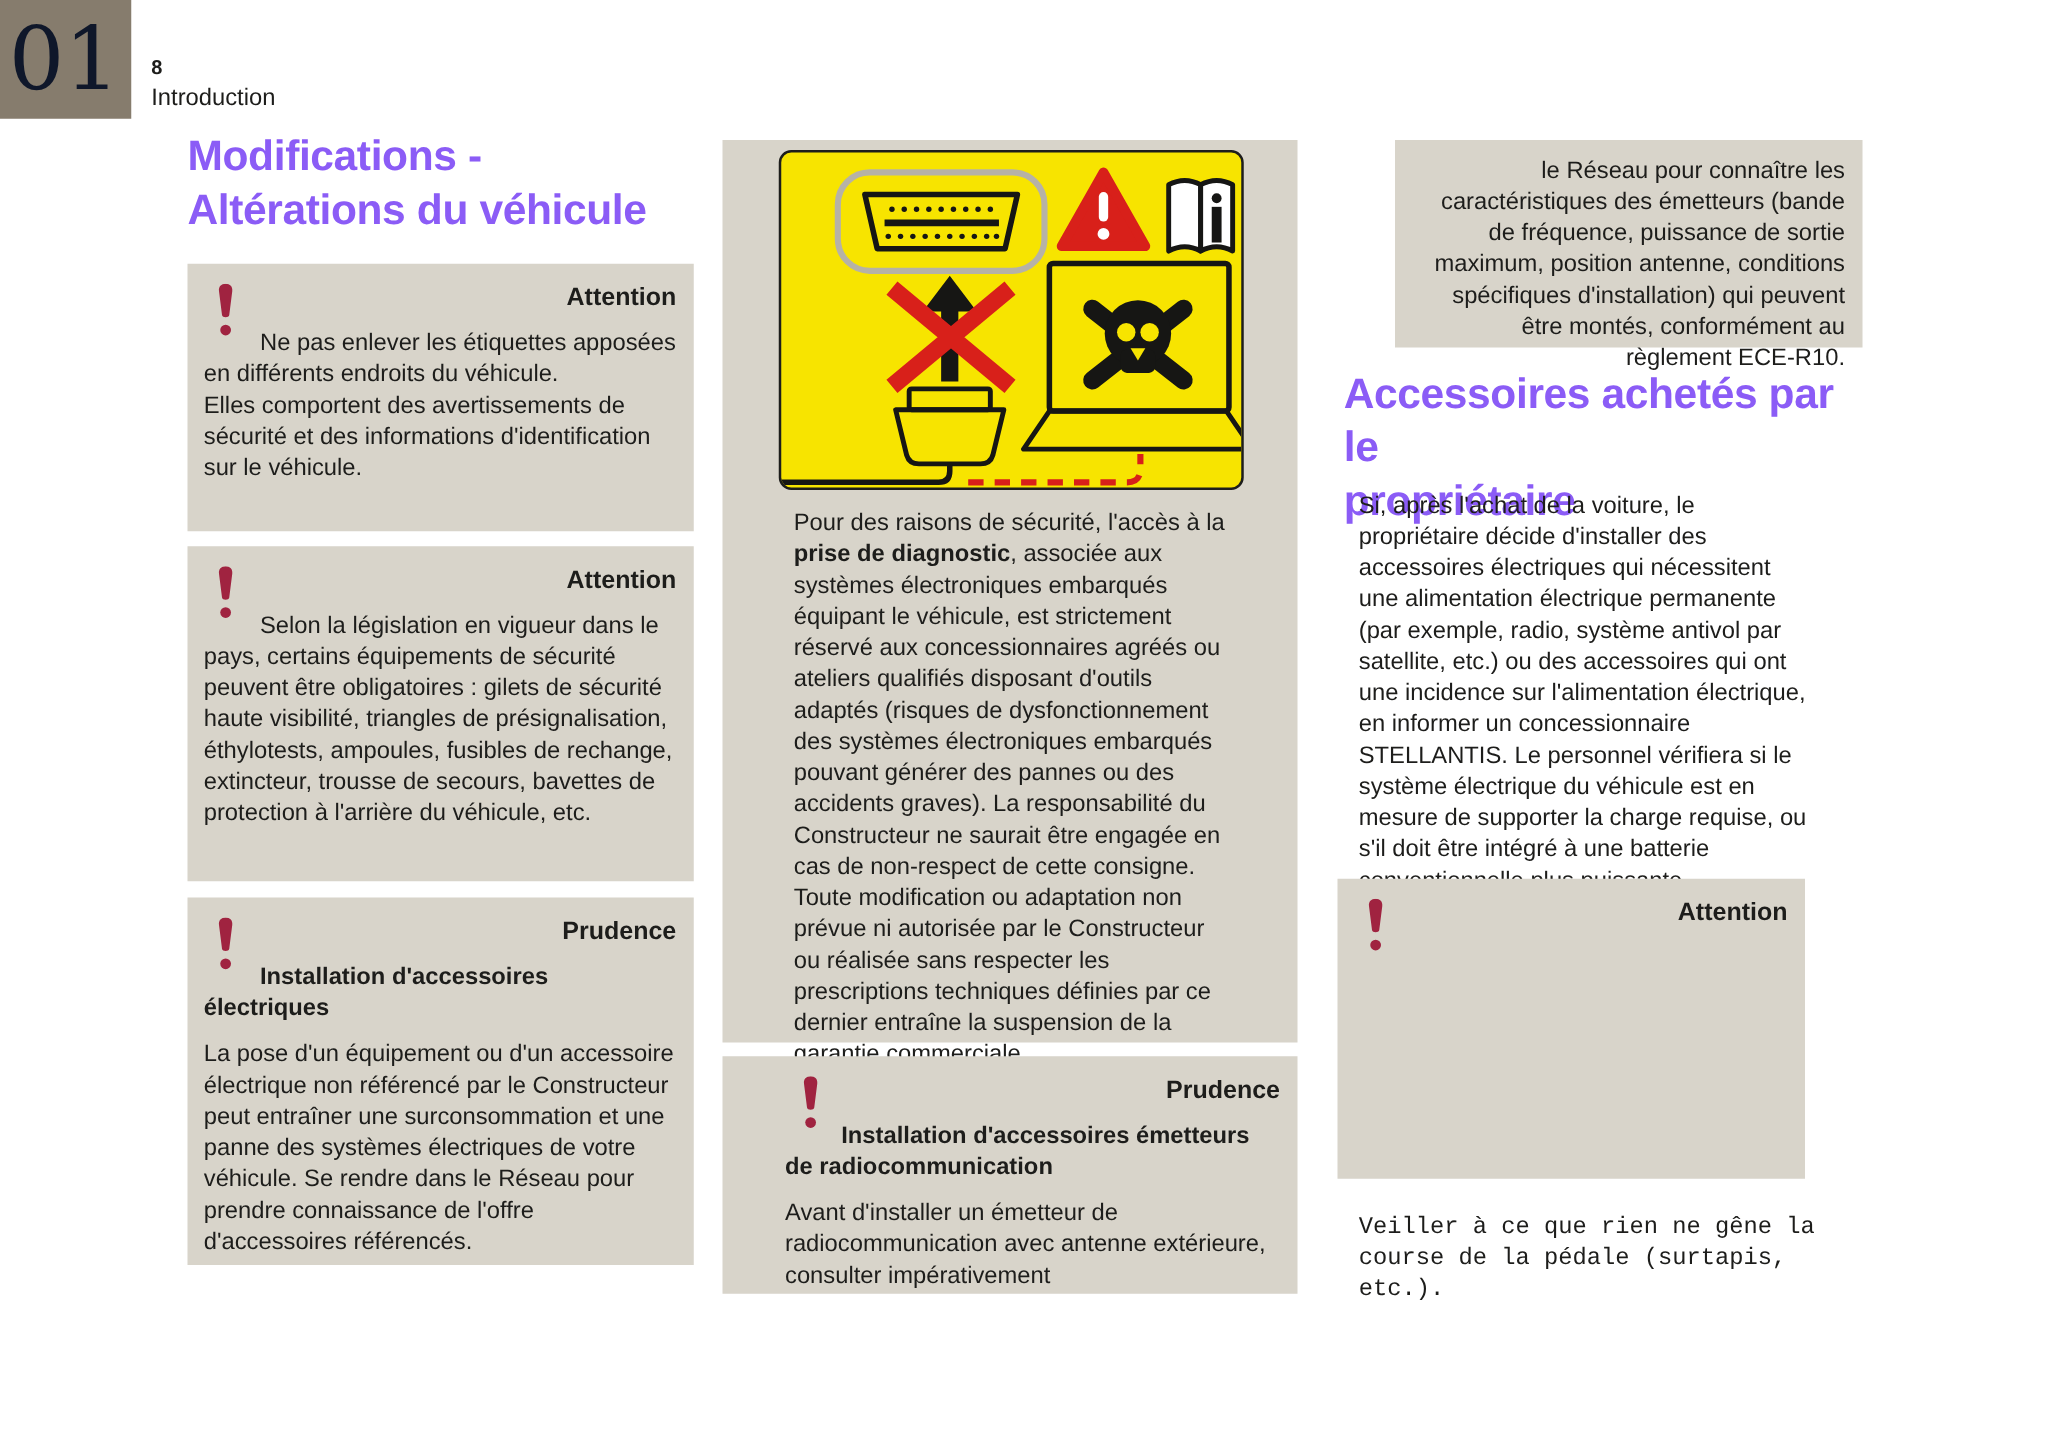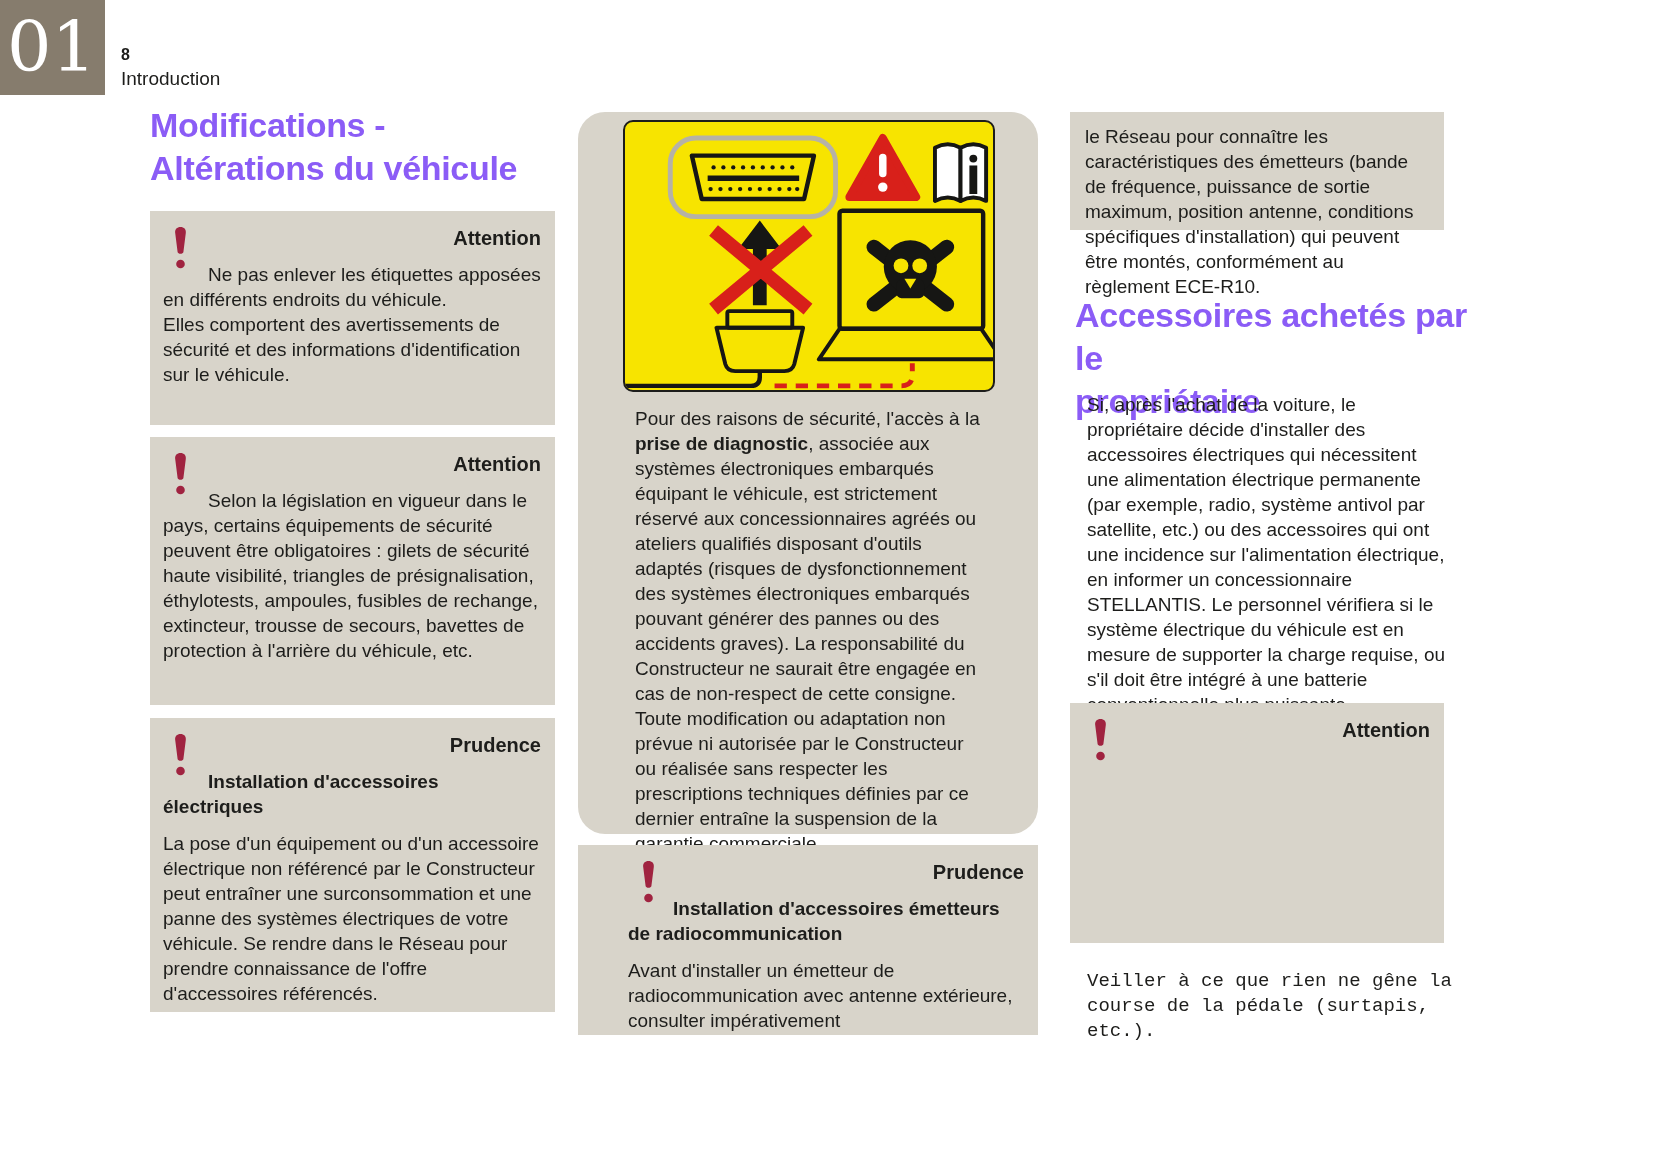--- a/index.html
+++ b/index.html
@@ -3,21 +3,21 @@
 <meta charset="utf-8">
 <style>
   html,body{margin:0;padding:0;background:#ffffff;}
   .page{
     position:relative;width:1653px;height:1165px;background:#ffffff;overflow:hidden;
     font-family:"Liberation Sans",sans-serif;color:#1d1d1b;
   }
   
   .badge{
     position:absolute;left:0;top:0;width:105px;height:95px;background:#867c6d;
-    color:#ffffff;font-family:"DejaVu Serif",serif;font-size:70px;line-height:95px;
+    color:#0f172a;font-family:"DejaVu Serif",serif;font-size:70px;line-height:95px;
     text-align:right;padding-right:9px;box-sizing:border-box;
   }
   .pgnum{position:absolute;left:121px;top:46px;font-size:16px;font-weight:bold;}
   .sectitle{position:absolute;left:121px;top:68px;font-size:19px;}
 
   .heading{
     position:absolute;font-size:34px;font-weight:bold;line-height:43px;
     letter-spacing:-0.3px;white-space:pre-line;color:#8b5cf6;
   }
 
@@ -33,21 +33,21 @@
   .wicon{position:absolute;left:22px;top:16px;width:17px;height:42px;}
   .warnbox.pad-lg .wicon{left:62px;}
   .wtitle{font-size:20px;line-height:25px;font-weight:bold;margin:0 0 11px 45px;text-align:right;}
   .wsub{font-size:19px;line-height:25px;font-weight:bold;margin:0 0 12px 0;text-indent:45px;white-space:pre-line;}
   .wbody{font-size:19px;line-height:25px;margin:0;}
   .indent{text-indent:45px;}
 
   
   .mid-panel{
     position:absolute;left:578px;top:112px;width:460px;background:#d8d4ca;
-    box-sizing:border-box;padding:8px 43px 18px 45px;border-radius:27px;
+    box-sizing:border-box;padding:8px 43px 18px 45px;
   }
   .figure{
     width:368px;height:268px;background:#f7e400;border:2.5px solid #1d1d1b;
     border-radius:10px;overflow:hidden;
   }
   .figure svg{display:block;width:100%;height:100%;}
   .mid-body{margin-top:14px;}
 </style>
 </head>
 <body>
@@ -178,21 +178,21 @@
           <path d="M8.5,0 C12,0 14.3,2.3 13.8,6 L11.4,25 C11.1,27.4 5.9,27.4 5.6,25 L3.2,6 C2.7,2.3 5,0 8.5,0 Z" fill="#a02340"></path>
           <circle cx="8.5" cy="37" r="4.3" fill="#a02340"></circle>
         </svg>
     </span>
     <div class="wtitle">Prudence</div>
     <p class="wsub">Installation d'accessoires émetteurs
 de radiocommunication</p>
     <p class="wbody">Avant d'installer un émetteur de radiocommunication avec antenne extérieure, consulter impérativement</p>
   </div>
 
-  <div class="warnbox" style="left:1070px;top:112px;width:374px;height:118px;padding:12px 14px 14px 15px;">
+  <div class="warnbox" style="left:1116px;top:112px;width:374px;height:166px;padding:12px 14px 14px 15px;text-align:right;">
     <p class="wbody">le Réseau pour connaître les caractéristiques des émetteurs (bande de fréquence, puissance de sortie maximum, position antenne, conditions spécifiques d'installation) qui peuvent être montés, conformément au règlement ECE-R10.</p>
   </div>
 
   <div class="heading" style="left:1075px;top:294px;width:400px;">Accessoires achetés par le
 propriétaire</div>
 
   <p class="body-text abs" style="left:1075px;top:380px;width:366px;">Si, après l'achat de la voiture, le propriétaire décide d'installer des accessoires électriques qui nécessitent une alimentation électrique permanente (par exemple, radio, système antivol par satellite, etc.) ou des accessoires qui ont une incidence sur l'alimentation électrique, en informer un concessionnaire STELLANTIS. Le personnel vérifiera si le système électrique du véhicule est en mesure de supporter la charge requise, ou s'il doit être intégré à une batterie conventionnelle plus puissante.</p>
 
   <div class="warnbox" style="left:1070px;top:703px;width:374px;height:240px;">
     <span class="wicon">

